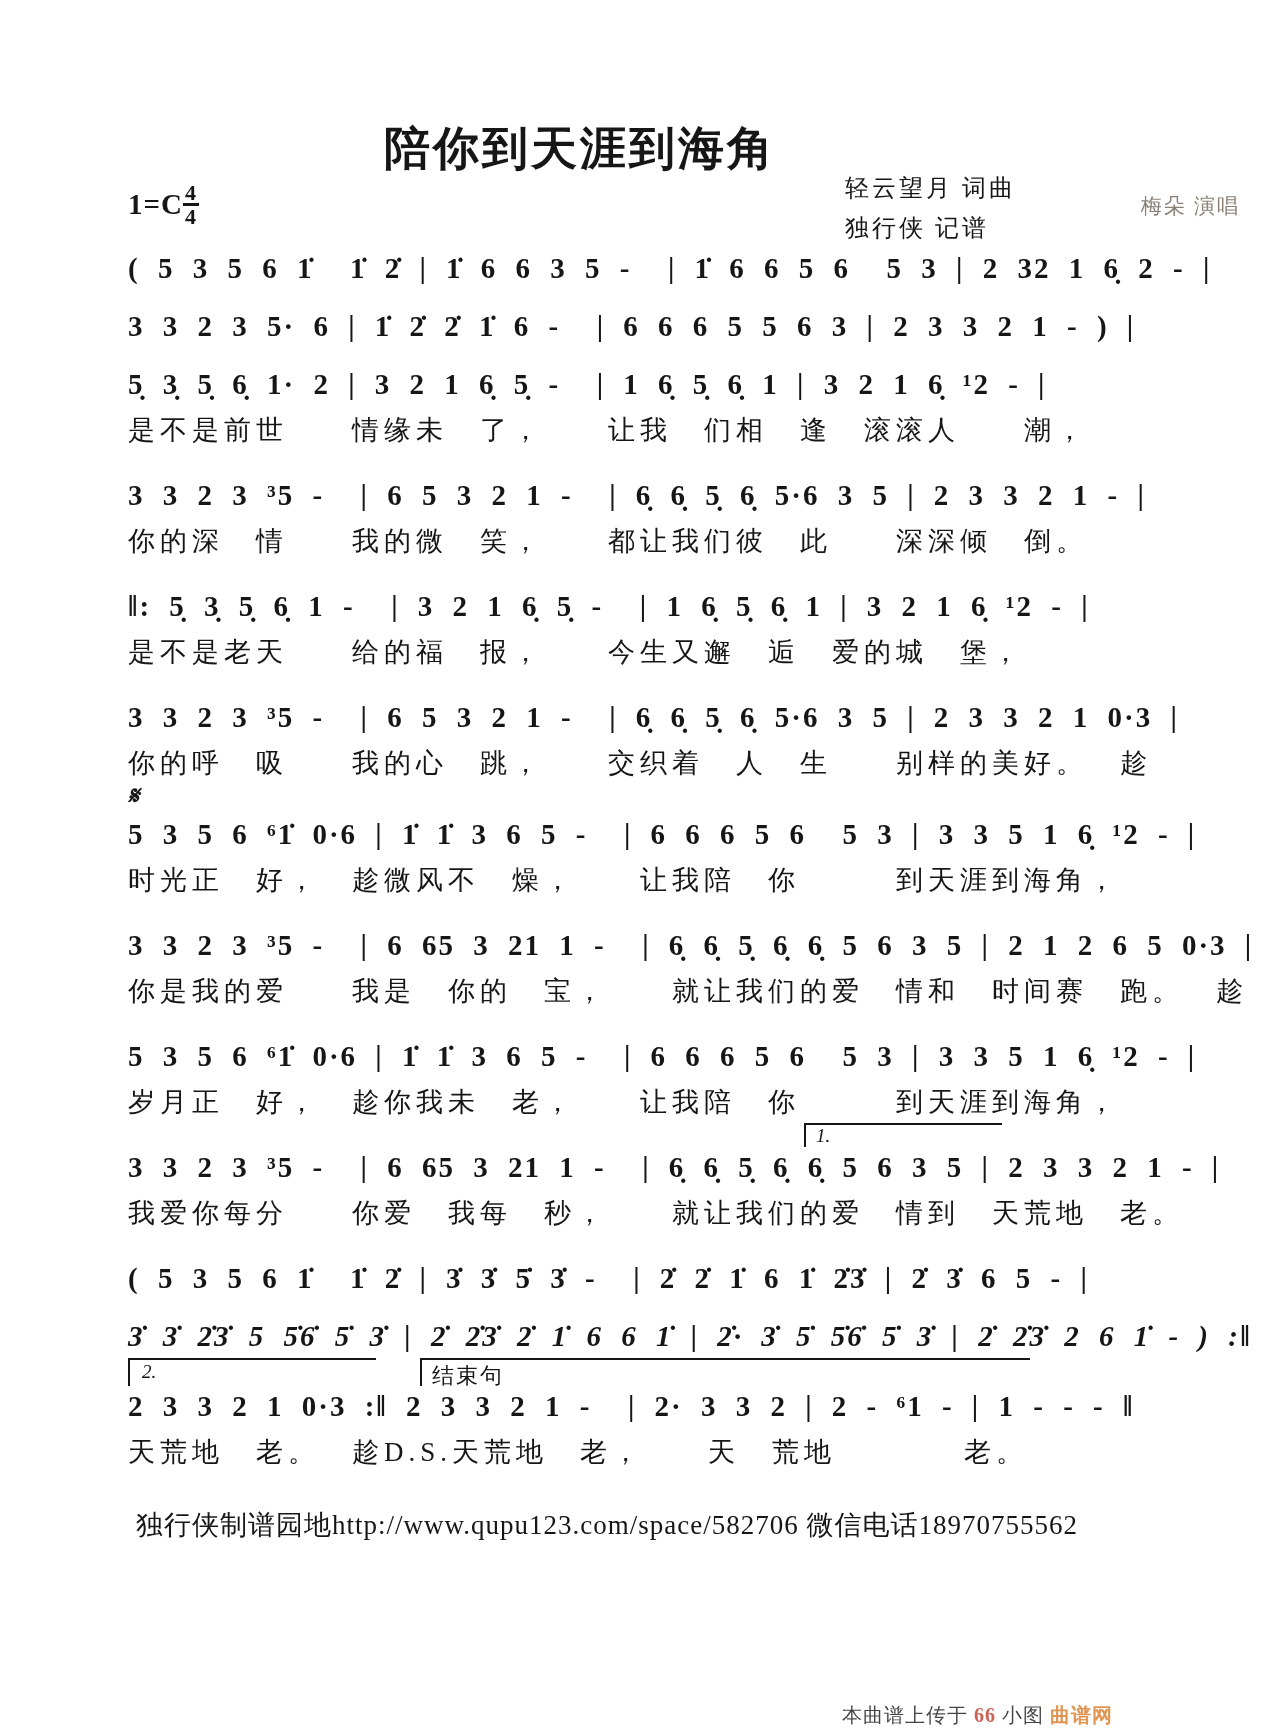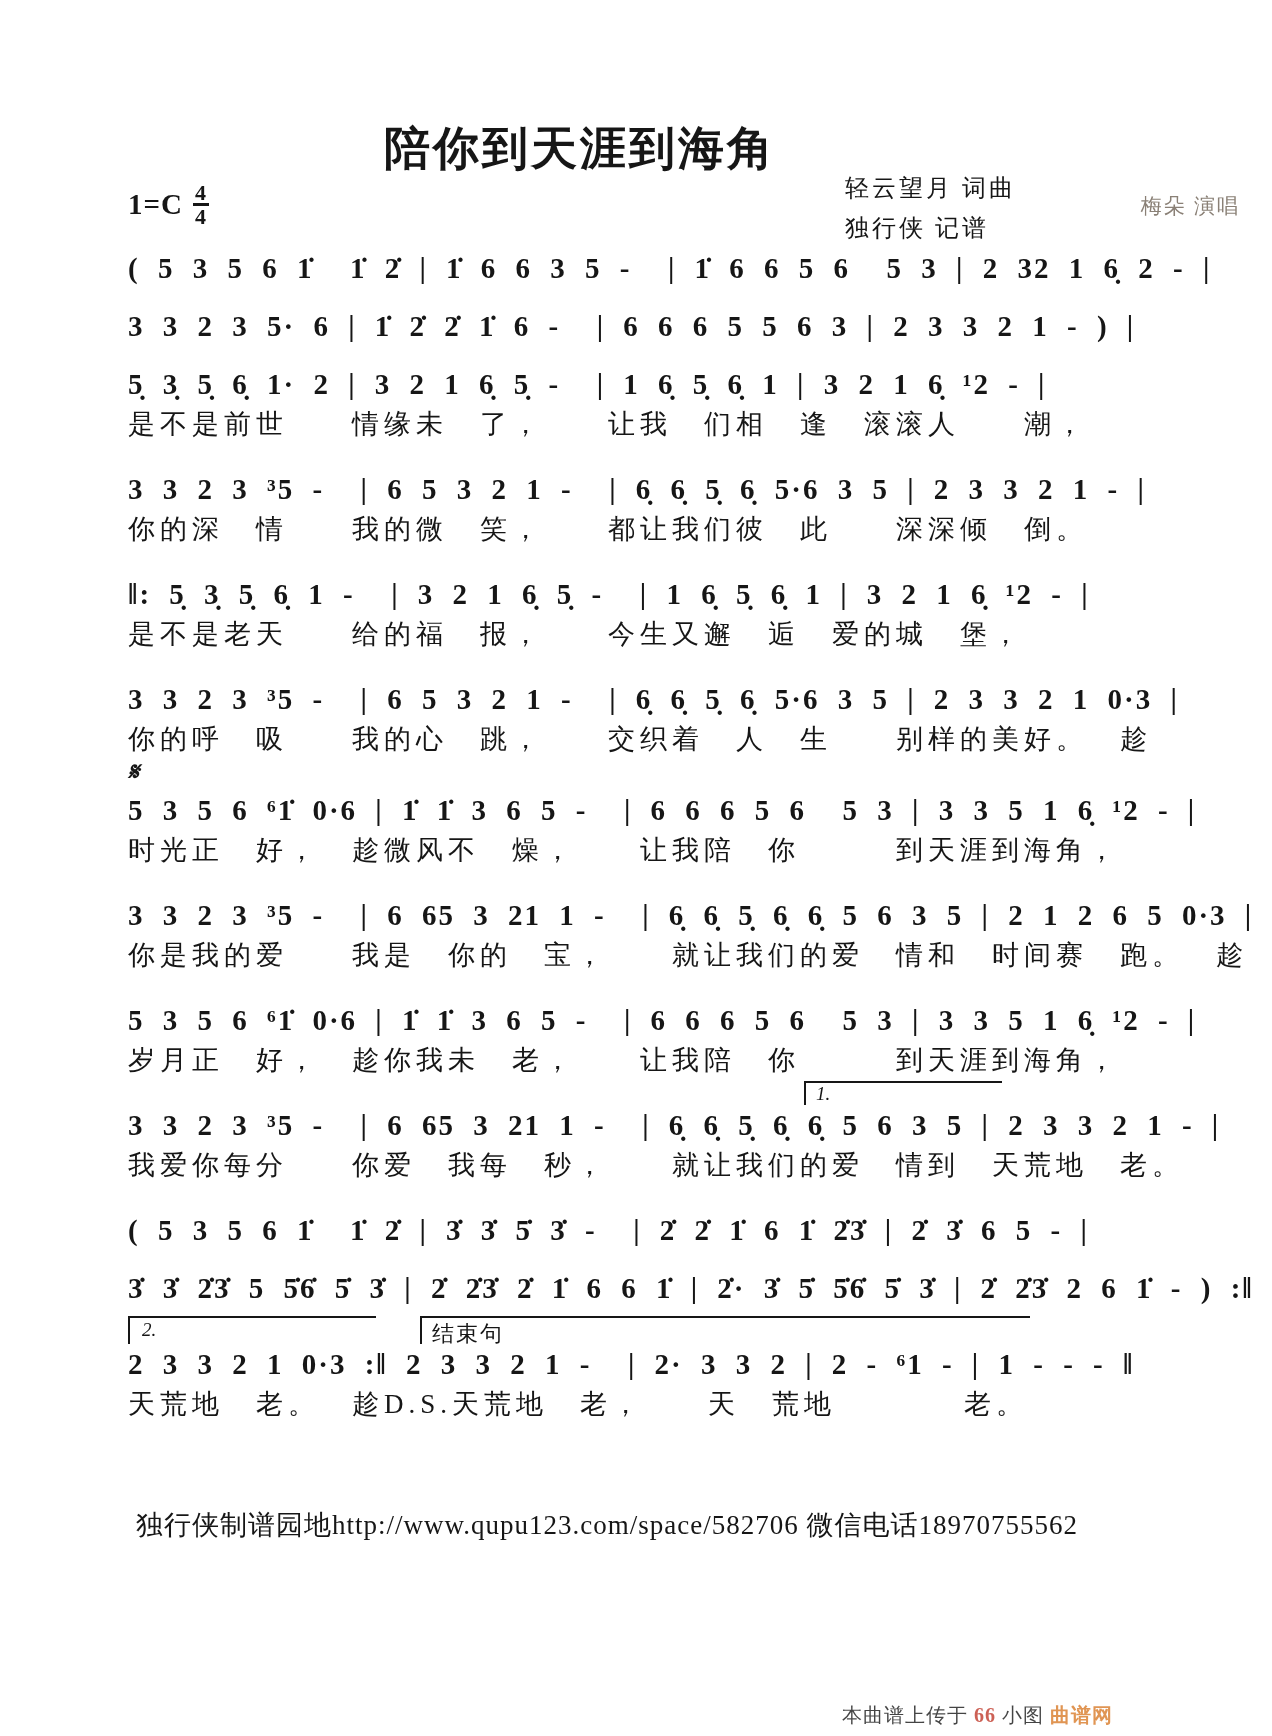--- a/index.html
+++ b/index.html
@@ -24,43 +24,43 @@
     position:absolute;top:192px;left:0;width:1240px;
     text-align:right;font-size:21px;color:#8a8076;letter-spacing:2px;
   }
   .credits{
     position:absolute;top:168px;right:256px;
     font-size:24px;line-height:40px;letter-spacing:3px;text-align:left;
   }
   .keysig{
     position:absolute;top:182px;left:128px;
     font-size:29px;font-weight:bold;letter-spacing:1px;
-    display:flex;align-items:center;gap:10px;
+    display:flex;align-items:center;
   }
   .meter{display:inline-flex;flex-direction:column;line-height:21px;font-size:22px;text-align:center;}
   .meter .num{border-bottom:3px solid #161616;padding:0 2px;}
   .meter .den{padding:0 2px;}
 
   
   .score{
     position:absolute;top:250px;left:128px;width:892px;
   }
   .system{position:relative;}
   .notes{
     font-size:29px;font-weight:bold;line-height:36px;
     letter-spacing:2px;word-spacing:9px;white-space:pre;
     font-family:"Liberation Serif","DejaVu Serif",serif;
   }
   .lyrics{
-    font-size:27px;line-height:38px;margin-top:3px;
+    font-size:27px;line-height:38px;margin-top:9px;
     letter-spacing:5px;white-space:pre;
   }
   .mb-a{margin-bottom:28px;}
   .mb-b{margin-bottom:22px;}
-  .mb-c{margin-bottom:6px;}
+  .mb-c{font-style:italic;}
   .segno-row{height:34px;font-size:25px;font-weight:bold;font-style:italic;}
 
   
   .volta1{
     position:absolute;top:-26px;right:18px;width:198px;height:24px;
     border-top:2px solid #161616;border-left:2px solid #161616;
     font-size:19px;font-style:italic;padding:0 0 0 10px;box-sizing:border-box;
   }
   .bracket-row{position:relative;height:34px;}
   .volta2{

